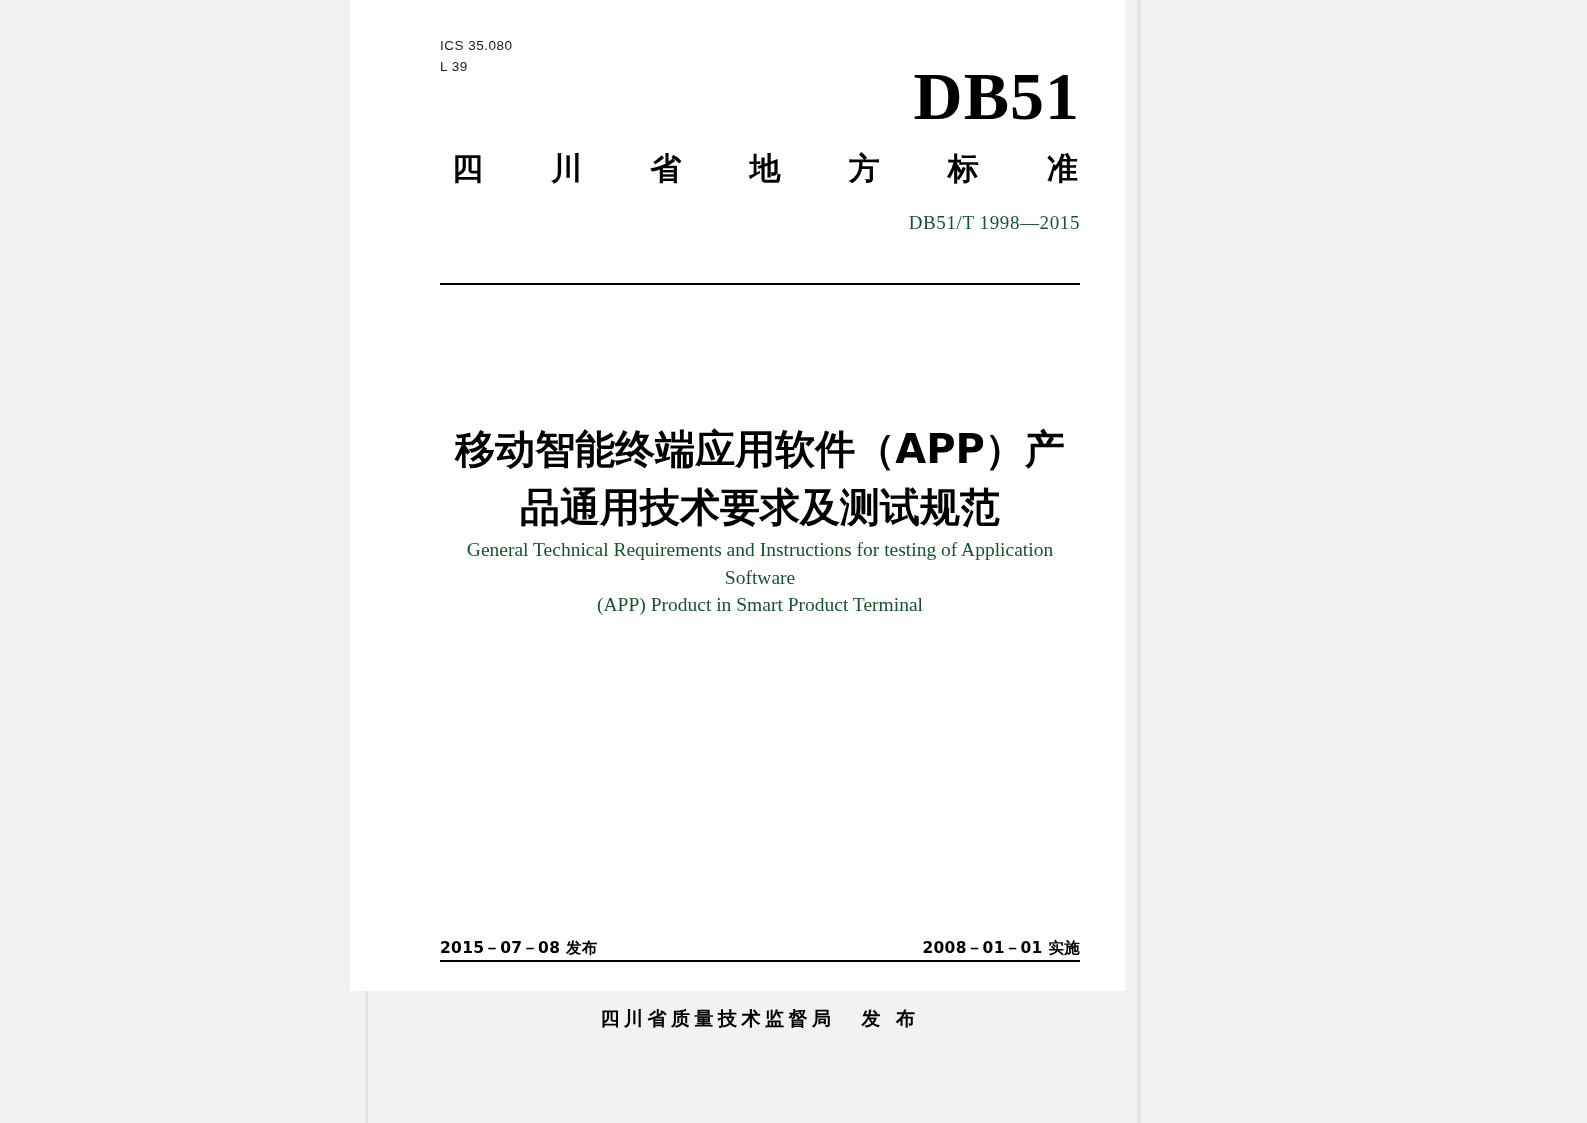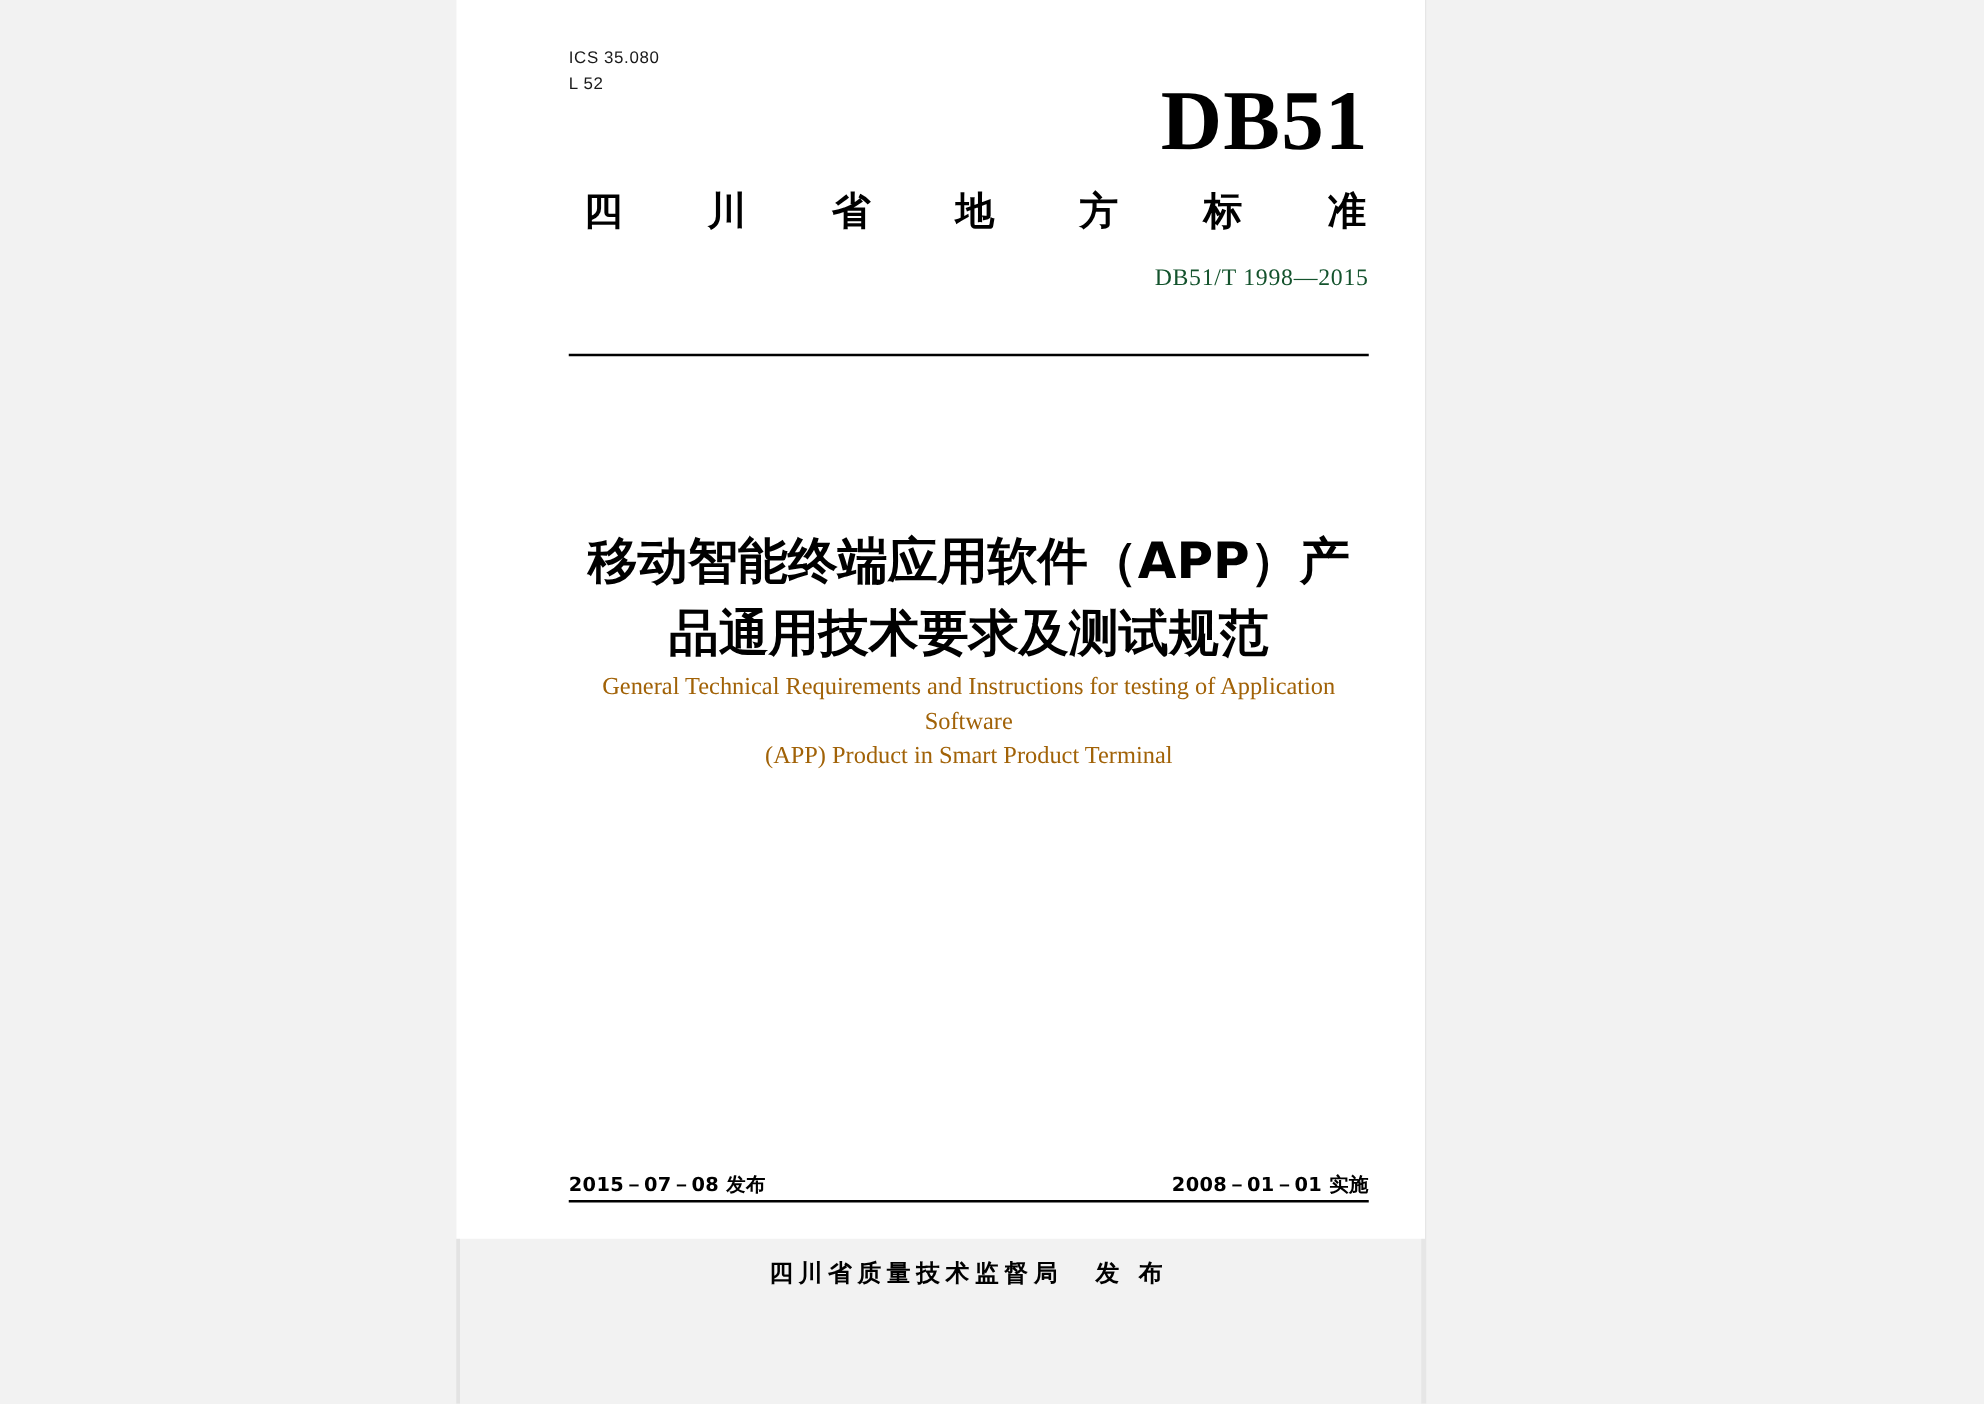--- a/index.html
+++ b/index.html
@@ -14,21 +14,21 @@
     font-family: "Liberation Serif", serif;
   }
   .page-wrap {
     position: relative;
     width: 1587px;
     height: 1123px;
   }
   
   .sheet {
     position: absolute;
-    left: 365px;
+    left: 350px;
     top: 0;
     width: 775px;
     height: 991px;
     background: #ffffff;
     box-sizing: border-box;
   }
   
   .edge-left {
     position: absolute;
     left: 365px;
@@ -136,21 +136,21 @@
   
   .en-title {
     position: absolute;
     left: 0px;
     top: 536px;
     width: 640px;
     text-align: center;
     font-family: "Liberation Serif", serif;
     font-size: 19.5px;
     line-height: 1.42;
-    color: #a16207;
+    color: #14532d;
   }
 
   
   .dates {
     position: absolute;
     left: 0px;
     top: 938px;
     width: 640px;
     display: flex;
     justify-content: space-between;
@@ -191,21 +191,21 @@
 <div class="page-wrap">
 
   <div class="edge-left"></div>
   <div class="edge-right"></div>
 
   <div class="sheet">
     <div class="content">
 
       <div class="ics-block">
         <div>ICS 35.080</div>
-        <div>L 52</div>
+        <div>L 39</div>
       </div>
 
       <div class="db51">DB51</div>
 
       <div class="prov-title">
         <span>四</span>
         <span>川</span>
         <span>省</span>
         <span>地</span>
         <span>方</span>

